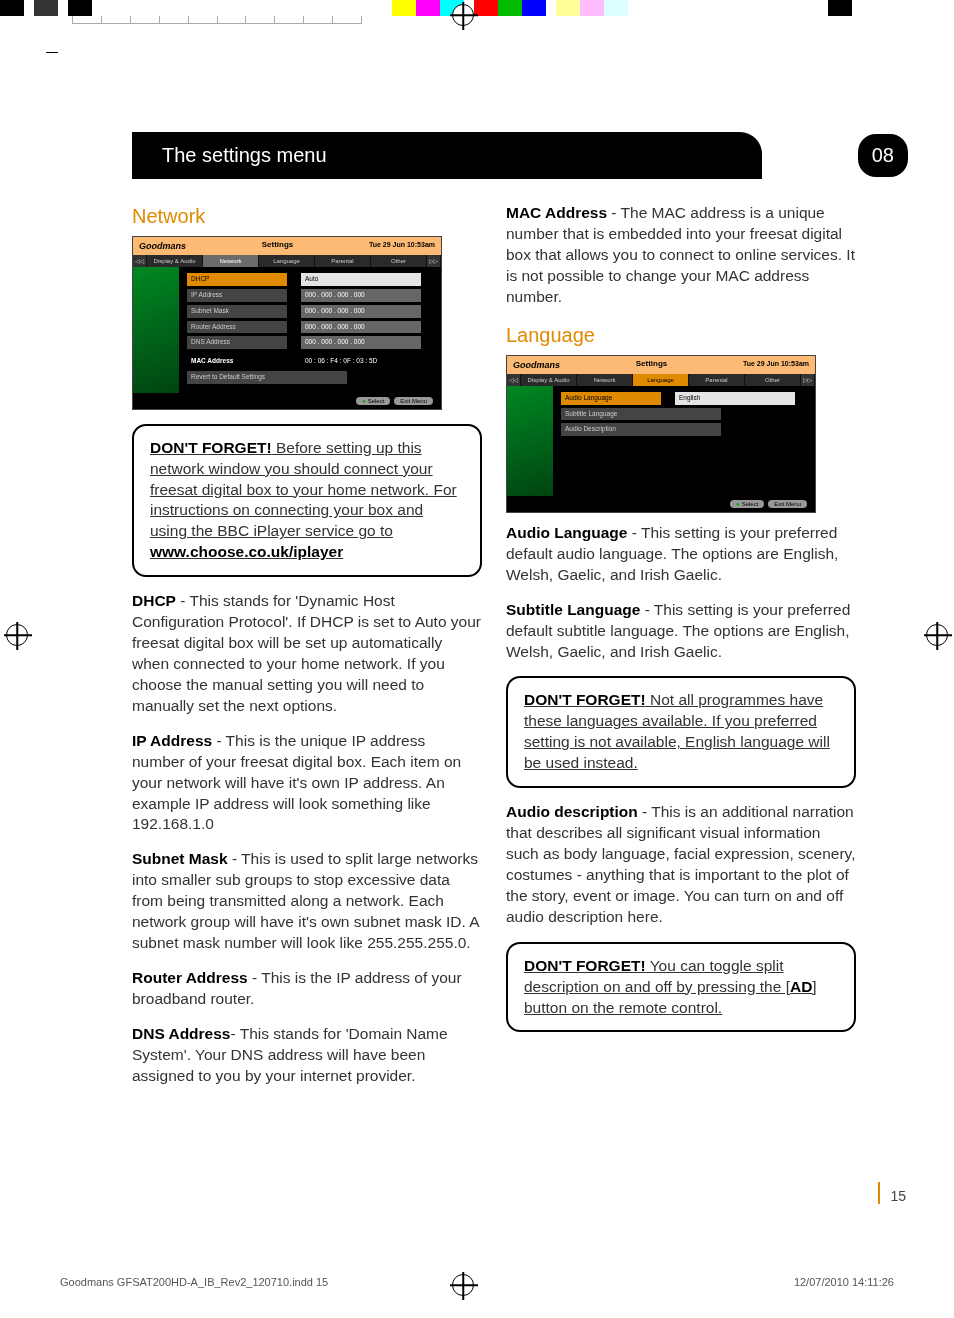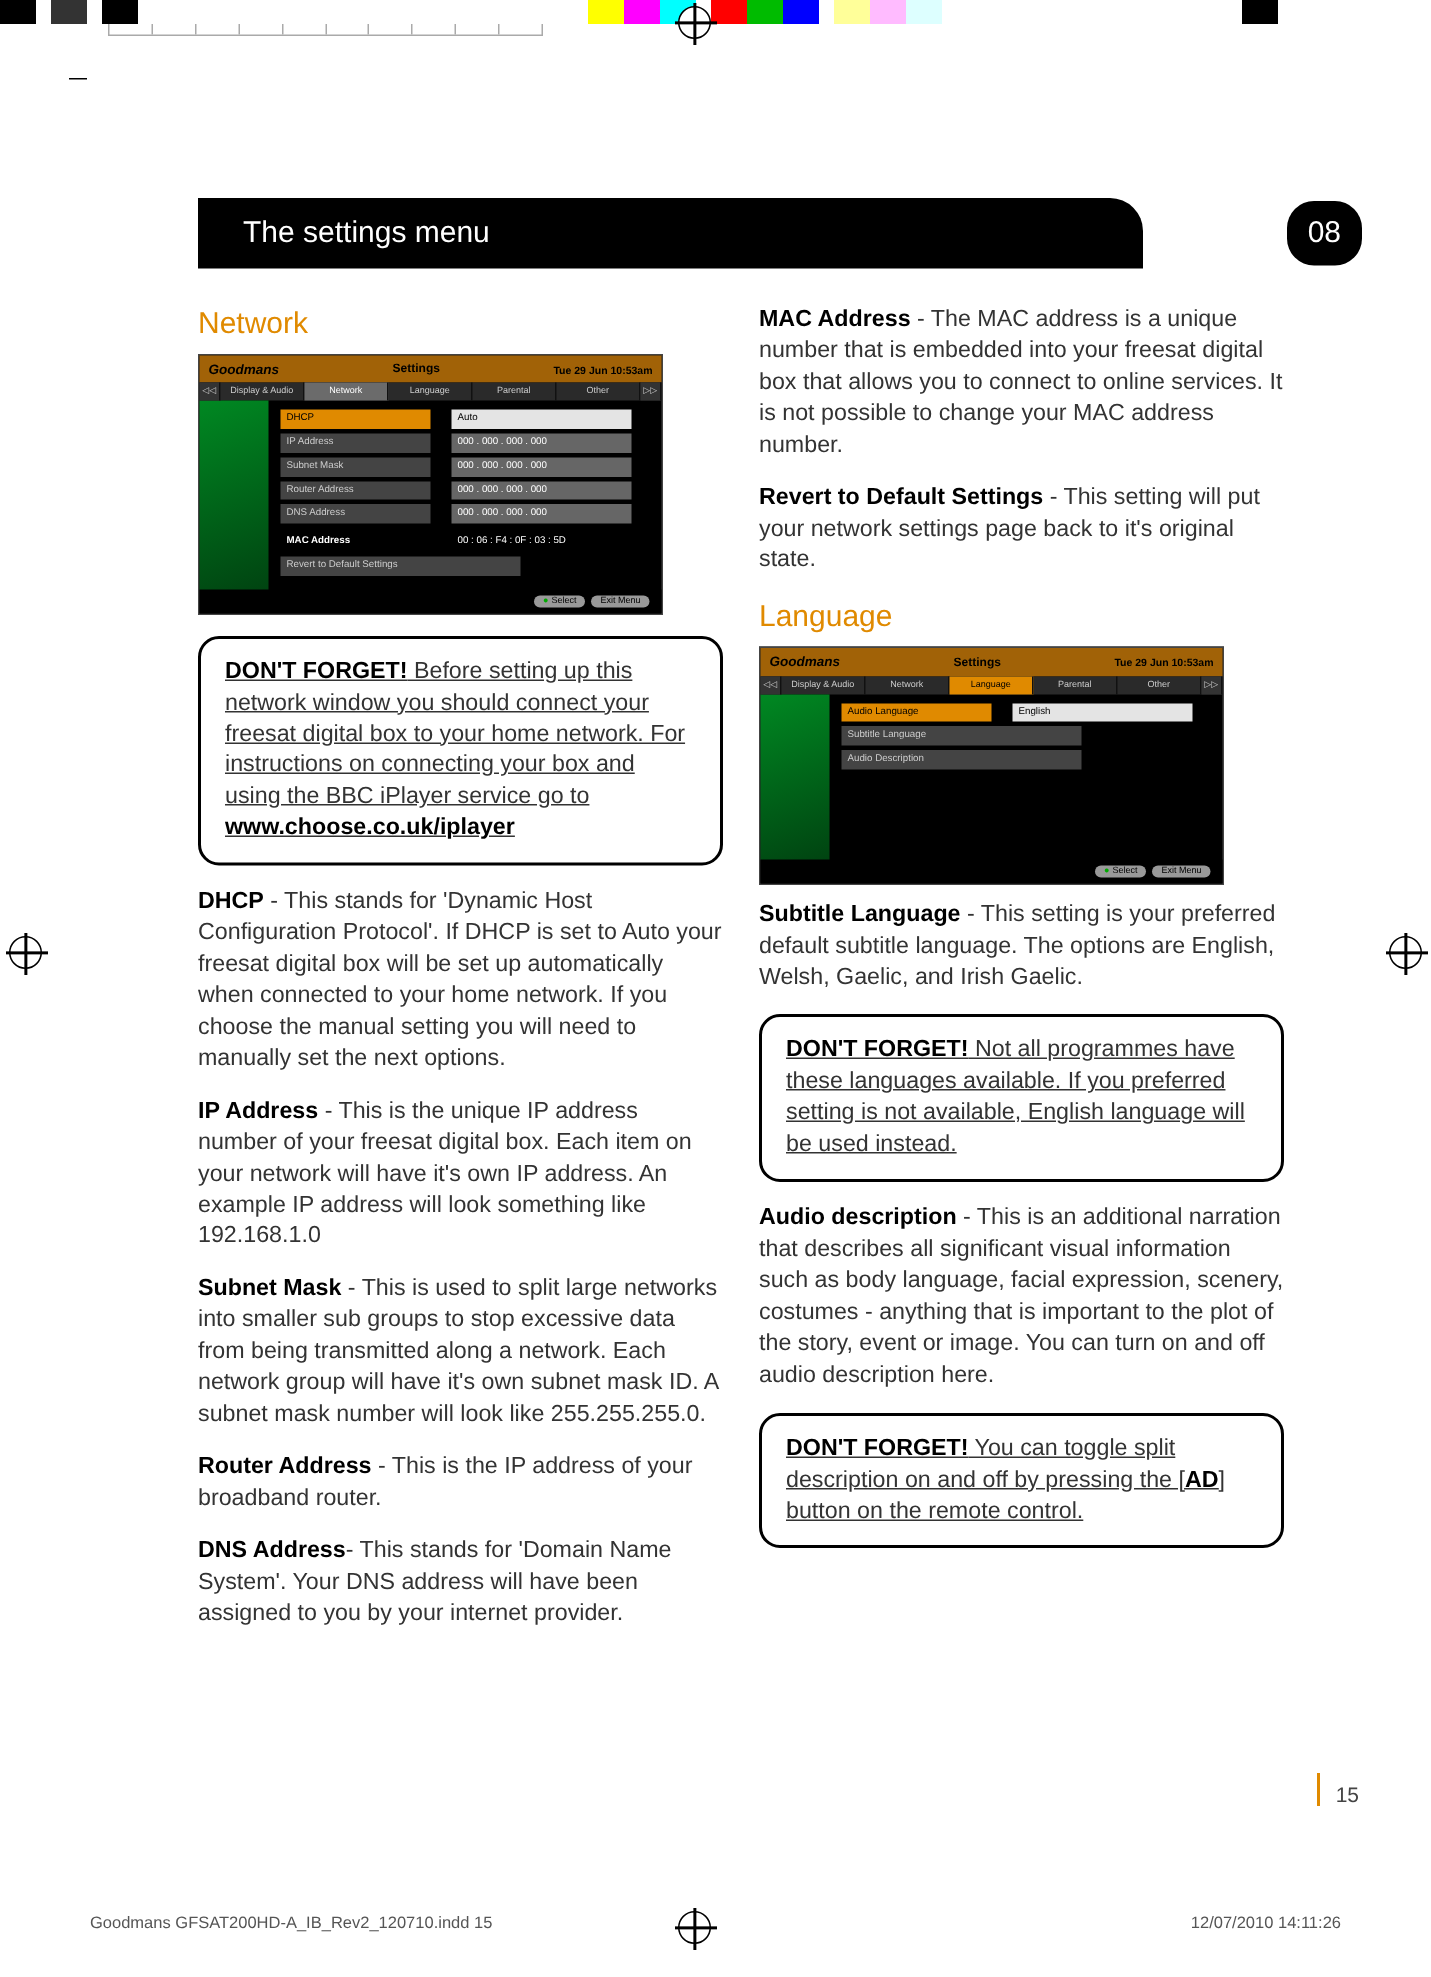--- a/index.html
+++ b/index.html
@@ -21,21 +21,21 @@
   .page-badge { background: #000; color: #fff; font-size: 20px; padding: 10px 14px; border-radius: 18px; margin-left: auto; }
   .columns { display: flex; gap: 24px; margin-top: 24px; margin-left: 86px; }
   .col { width: 350px; font-size: 15.5px; line-height: 1.35; color: #333; }
   .col h2 { color: #e08a00; font-size: 20px; font-weight: normal; margin-bottom: 6px; }
   .col p { margin-bottom: 14px; }
   .col b { font-weight: bold; color: #000; }
   .callout { border: 2px solid #000; border-radius: 14px; padding: 12px 16px; margin: 14px 0; position: relative; background: #fff; text-decoration: underline; }
   .callout::before { content: ""; position: absolute; left: -8px; top: -6px; width: 18px; height: 18px; background: #fff; border-left: 2px solid #000; border-top: 2px solid #000; border-top-left-radius: 14px; transform: rotate(0deg); display: none; }
   
   .shot { width: 310px; background: #000; border: 1px solid #444; font-size: 7px; color: #ccc; margin-bottom: 10px; }
-  .shot-hdr { background: #a16207; color: #000; display: flex; align-items: flex-end; padding: 3px 6px; }
+  .shot-hdr { background: #fdba74; color: #000; display: flex; align-items: flex-start; padding: 3px 6px; }
   .shot-hdr .brand { font-weight: bold; font-style: italic; font-size: 9px; }
   .shot-hdr .ttl { flex: 1; text-align: center; font-weight: bold; font-size: 8px; }
   .shot-hdr .dt { font-size: 7px; font-weight: bold; }
   .shot-tabs { display: flex; background: #2a2a2a; }
   .shot-tabs div { flex: 1; text-align: center; padding: 2px 0; border-right: 1px solid #111; font-size: 6px; position: relative; }
   .shot-tabs .act { background: #6b6b6b; color: #fff; }
   .shot-tabs .arrow { flex: 0 0 14px; background: #333; }
   .shot-body { display: flex; min-height: 110px; }
   .shot-side { width: 46px; background: linear-gradient(160deg,#082,#041); }
   .shot-main { flex: 1; padding: 6px 8px; }
@@ -166,21 +166,20 @@
 
       <p><b>DHCP</b><span> - This stands for 'Dynamic Host Configuration Protocol'. If DHCP is set to Auto your freesat digital box will be set up automatically when connected to your home network. If you choose the manual setting you will need to manually set the next options.</span></p>
       <p><b>IP Address</b><span> - This is the unique IP address number of your freesat digital box. Each item on your network will have it's own IP address. An example IP address will look something like 192.168.1.0</span></p>
       <p><b>Subnet Mask</b><span> - This is used to split large networks into smaller sub groups to stop excessive data from being transmitted along a network. Each network group will have it's own subnet mask ID. A subnet mask number will look like 255.255.255.0.</span></p>
       <p><b>Router Address</b><span> - This is the IP address of your broadband router.</span></p>
       <p><b>DNS Address</b><span>- This stands for 'Domain Name System'. Your DNS address will have been assigned to you by your internet provider.</span></p>
     </div>
 
     <div class="col">
       <p><b>MAC Address</b><span> - The MAC address is a unique number that is embedded into your freesat digital box that allows you to connect to online services. It is not possible to change your MAC address number.</span></p>
-      <p><b>Revert to Default Settings</b><span> - This setting will put your network settings page back to it's original state.</span></p>
 
       <h2>Language</h2>
 
       <div class="shot">
         <div class="shot-hdr">
           <span class="brand">Goodmans</span>
           <span class="ttl">Settings</span>
           <span class="dt">Tue 29 Jun 10:53am</span>
         </div>
         <div class="shot-tabs">
@@ -205,20 +204,21 @@
               <div class="krow">
                 <div class="klabel" style="width: 160px;">Audio Description</div>
               </div>
             </div>
         </div>
         <div class="shot-foot">
           <span class="grn">Select</span><span>Exit Menu</span>
         </div>
       </div>
 
+      <p><b>Audio Language</b><span> - This setting is your preferred default audio language. The options are English, Welsh, Gaelic, and Irish Gaelic.</span></p>
       <p><b>Subtitle Language</b><span> - This setting is your preferred default subtitle language. The options are English, Welsh, Gaelic, and Irish Gaelic.</span></p>
 
       <div class="callout">
         <b>DON'T FORGET!</b><span> Not all programmes have these languages available. If you preferred setting is not available, English language will be used instead.</span>
       </div>
 
       <p><b>Audio description</b><span> - This is an additional narration that describes all significant visual information such as body language, facial expression, scenery, costumes - anything that is important to the plot of the story, event or image. You can turn on and off audio description here.</span></p>
 
       <div class="callout">
         <b>DON'T FORGET!</b><span> You can toggle split description on and off by pressing the [</span><b>AD</b><span>] button on the remote control.</span>

